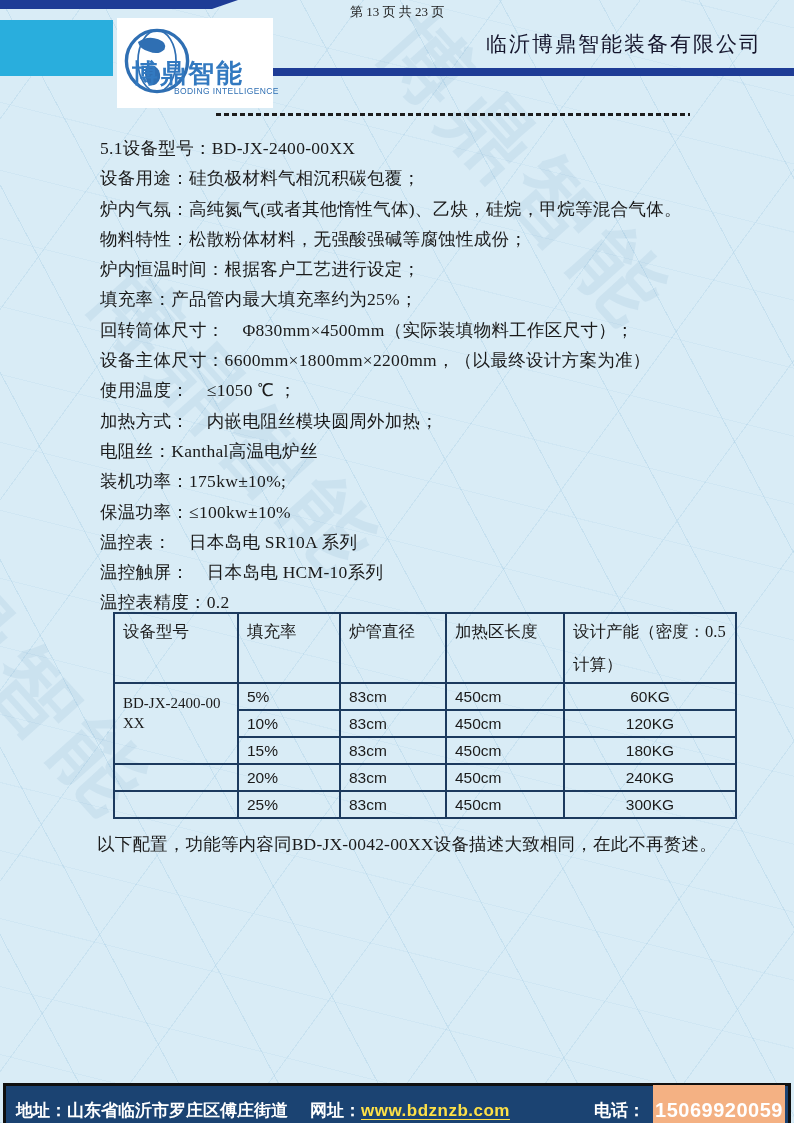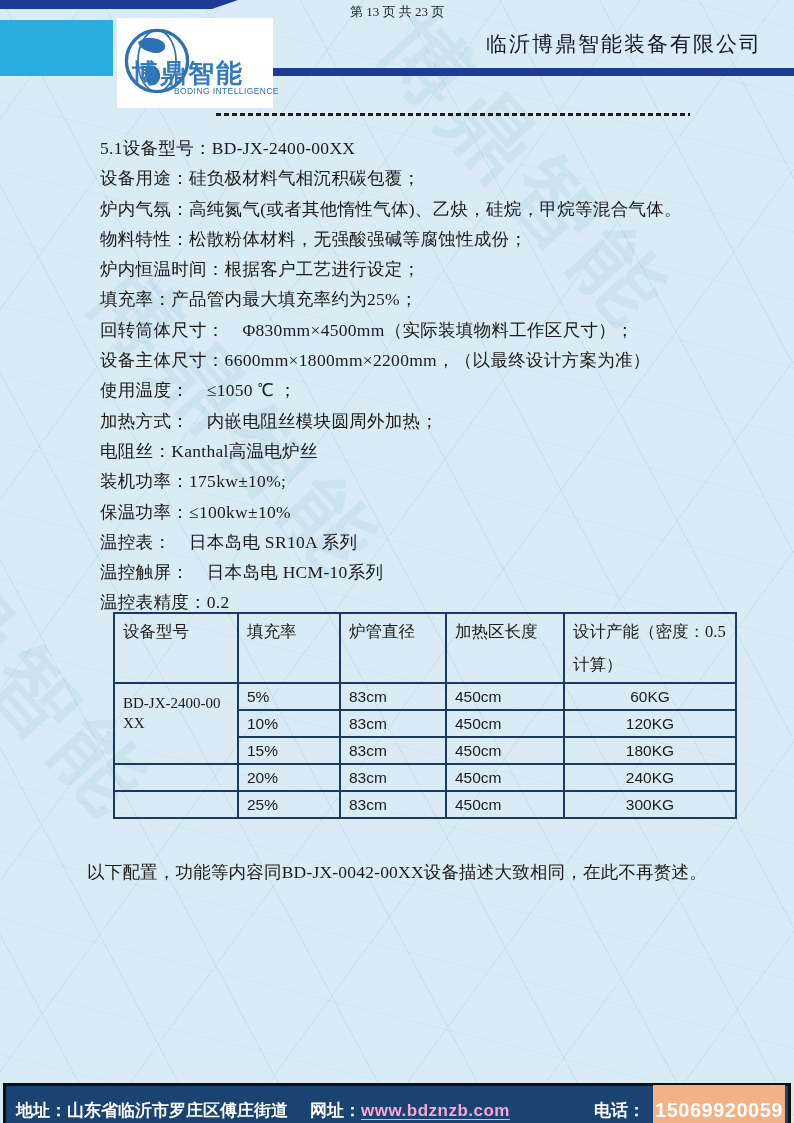--- a/index.html
+++ b/index.html
@@ -52,27 +52,27 @@
                 border-collapse:collapse; table-layout:fixed; width:622px; }
   .spec-table th, .spec-table td { border:2px solid #1c3a5e; padding:1px 8px; }
   .spec-table th { text-align:left; vertical-align:top; font-weight:normal;
                    font-size:16.5px; line-height:33px; height:68px; }
   .spec-table td { height:27px; font-family:"Liberation Sans",sans-serif; font-size:15.5px; }
   .model-cell { font-family:"Liberation Serif",serif !important; font-size:15px !important;
                 vertical-align:top; line-height:20px; padding-top:9px !important; word-break:break-all; }
   .cap-cell { text-align:center; }
 
   
-  .note { position:absolute; left:87px; top:832px; font-size:17.5px; z-index:1; white-space:nowrap; letter-spacing:.2px;margin-top:28px; }
+  .note { position:absolute; left:97px; top:832px; font-size:17.5px; z-index:1; white-space:nowrap; letter-spacing:.2px; }
   .footer { position:absolute; left:3px; top:1063px; width:788px; height:54px; z-index:2;
             background:#1b4372; border:3px solid #101010; display:flex; align-items:center;
             font-family:"Liberation Sans",sans-serif; font-weight:bold; color:#fff; font-size:17px;margin-top:20px; }
   .footer .addr { margin-left:10px; white-space:nowrap; }
   .footer .web { margin-left:22px; white-space:nowrap; }
-  .footer .web-link { text-decoration:underline; text-underline-offset:3px; color:#f9a8d4; letter-spacing:.5px; }
+  .footer .web-link { text-decoration:underline; text-underline-offset:3px; color:#fde047; letter-spacing:.5px; }
   .footer .phone-label { margin-left:auto; white-space:nowrap; }
   .phone-box { width:132px; height:51px; background:#f4b183; margin:0 3px 0 8px;
                display:flex; align-items:center; justify-content:center;
                color:#fff; font-size:20px; letter-spacing:.5px; }
 </style>
 </head>
 <body>
 
 <div class="page">
 

